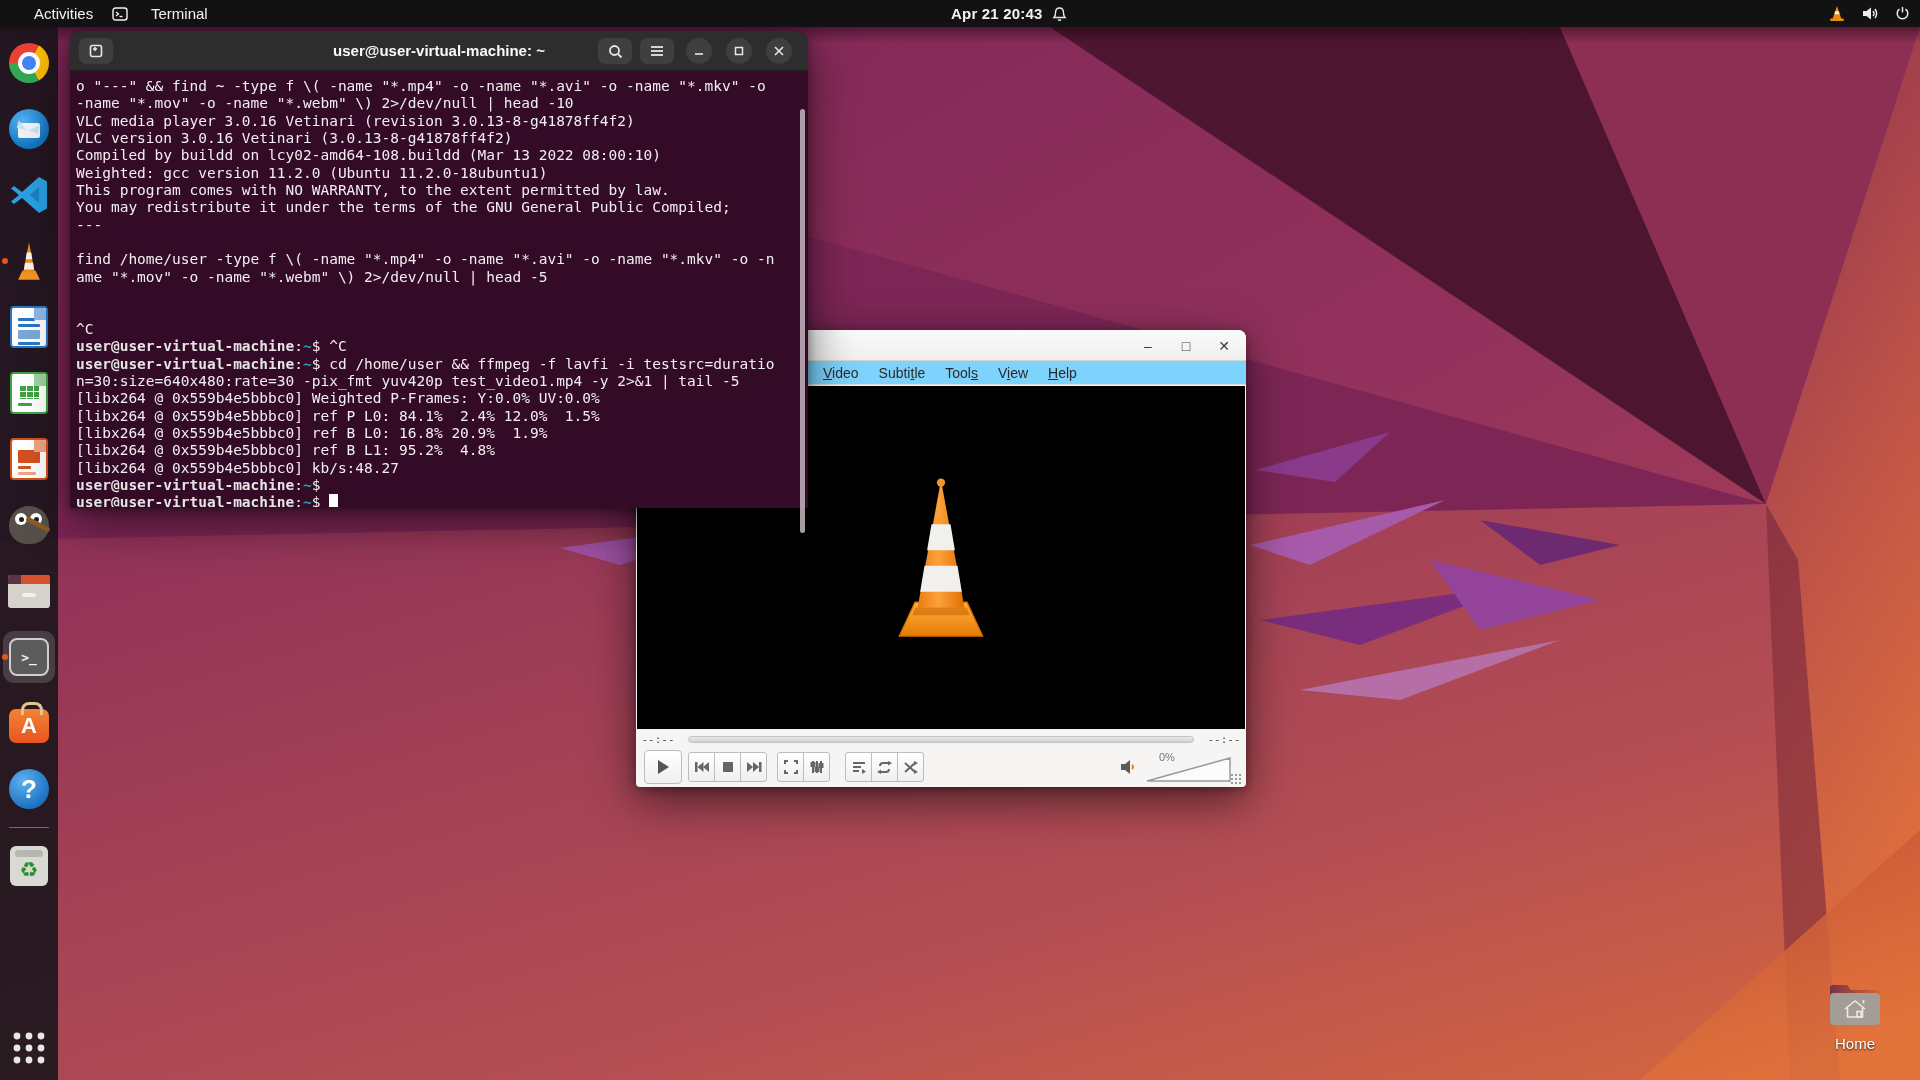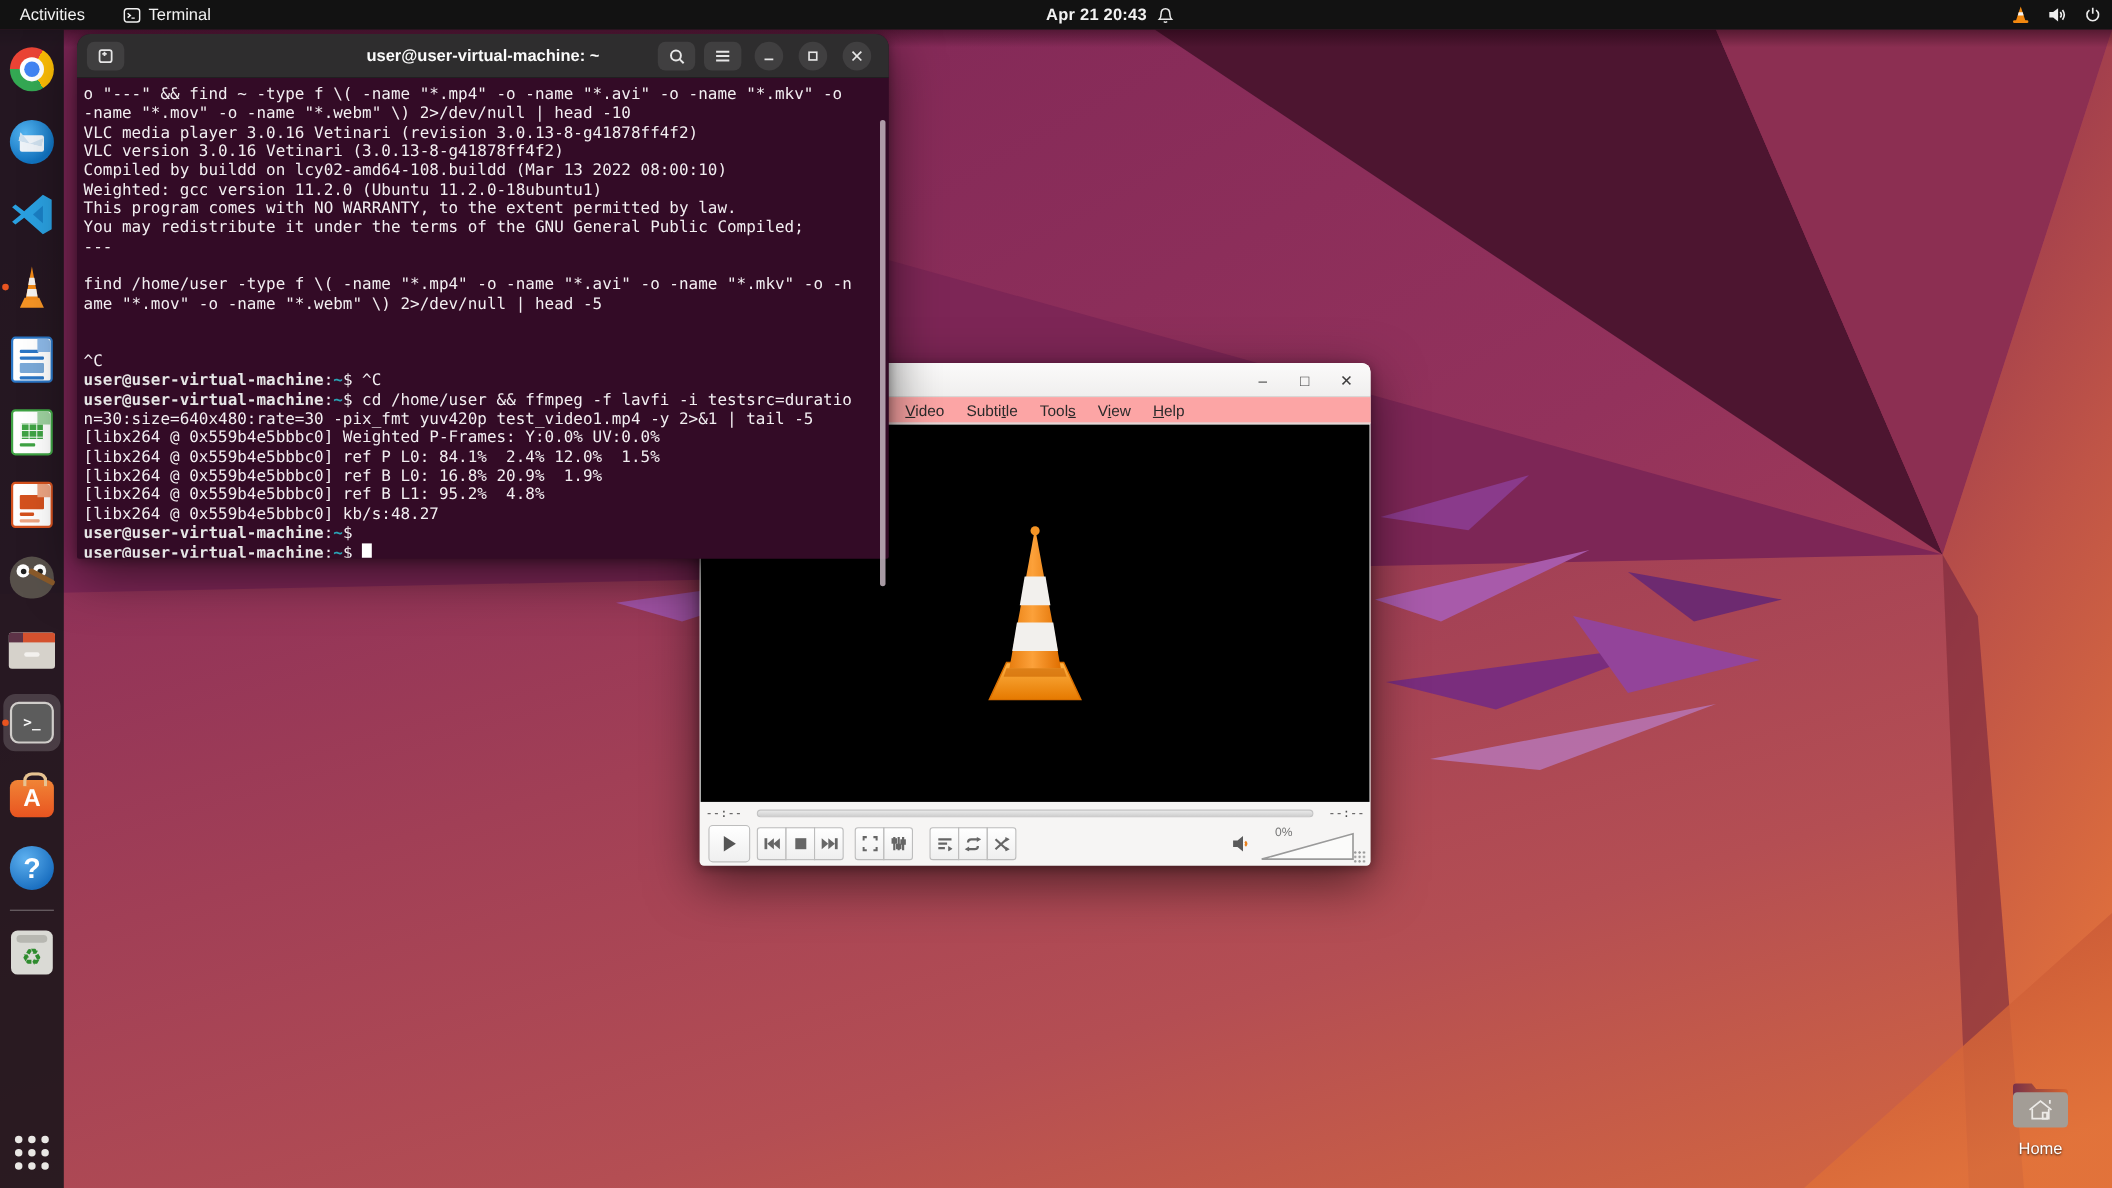--- a/index.html
+++ b/index.html
@@ -7,22 +7,22 @@
               font-family:"Liberation Sans", sans-serif; }
   #stage { position:relative; width:1920px; height:1080px; background:#7c2657; }
 
   
   #wallpaper { position:absolute; inset:0; z-index:0; }
 
   
   #topbar { position:absolute; left:0; top:0; width:1920px; height:27px; background:#121212;
             color:#f2f2f2; font-size:15px; z-index:30; }
   #topbar .hotzone { position:absolute; top:0; height:27px; display:flex; align-items:center; }
-  #activities { left:12px; padding:0 6px; }
-  #appmenu { left:112px; gap:7px; }
+  #activities { left:28px; padding:0 6px; }
+  #appmenu { left:112px; gap:23px; }
   #clock { left:951px; font-weight:600; letter-spacing:.2px; }
   #bell { left:1052px; }
   #tray { right:10px; gap:16px; }
   .barshadow { position:absolute; left:0; top:27px; width:1920px; height:16px; z-index:1;
                background:linear-gradient(rgba(20,0,10,.45), rgba(20,0,10,0)); }
 
   
   #dock { position:absolute; left:0; top:27px; width:58px; height:1053px; z-index:5;
           background:rgba(24,20,26,.88); display:flex; flex-direction:column; align-items:center;
           padding:14px 0 10px 0; gap:22px; }
@@ -80,21 +80,21 @@
   .window { position:absolute; box-shadow:0 14px 46px rgba(0,0,0,.55), 0 2px 10px rgba(0,0,0,.35); }
 
   
   #vlc { left:636px; top:330px; width:610px; height:457px; background:#f6f5f4; border-radius:8px 8px 4px 4px; z-index:10; }
   #vlc .titlebar { height:31px; background:linear-gradient(#fbfafa,#f0efee); border-bottom:1px solid #d8d6d4;
       border-radius:8px 8px 0 0; position:relative; display:flex; align-items:center; }
   #vlc .titlebar .title { font-size:15px; font-weight:bold; color:#323232; }
   #vlc .winbtns { position:absolute; right:14px; top:0; height:31px; display:flex; align-items:center; gap:22px;
       color:#3d3d3d; font-size:14px; }
   #vlc .winbtns .wb { width:16px; text-align:center; }
-  #vlc .menubar { height:24px; background:#fca5a5; border-bottom:1px solid #dddbd9; display:flex;
+  #vlc .menubar { height:24px; background:#7dd3fc; border-bottom:1px solid #dddbd9; display:flex;
       align-items:center; padding-left:181px; gap:8px; font-size:14px; color:#2a2a2a; }
   #vlc .menubar .mitem { padding:0 6px; }
   #vlc .menubar .u { text-decoration:underline; }
   #vlc .video { position:absolute; left:1px; top:56px; width:608px; height:673px; height:343px; background:#000;
       display:flex; align-items:center; justify-content:center; }
   #vlc .seekrow { position:absolute; left:0; top:399px; width:610px; height:20px; display:flex; align-items:center; }
   #vlc .time { font-size:11px; color:#4a4a4a; width:44px; text-align:center; font-family:"DejaVu Sans Mono", monospace; }
   #vlc .track { flex:1; height:7px; margin:0 8px; border-radius:4px;
       background:linear-gradient(#e9e9e9,#cfcfcf); border:1px solid #c2c2c2; }
   #vlc .ctrlrow { position:absolute; left:0; top:419px; width:610px; height:38px; }

